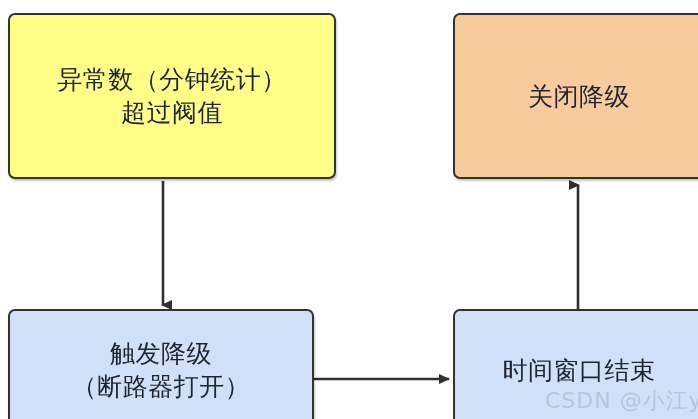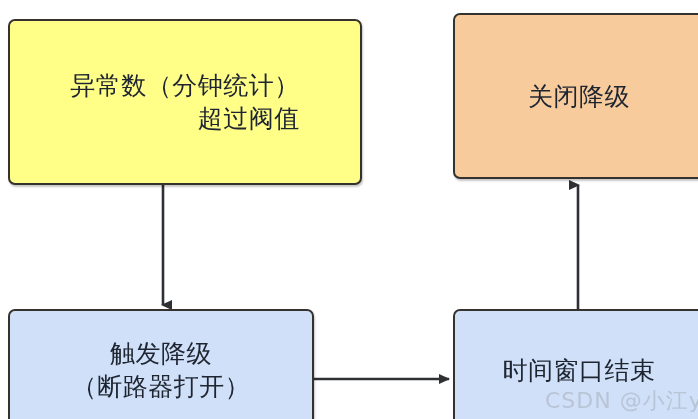--- a/index.html
+++ b/index.html
@@ -31,25 +31,24 @@
     text-align: center;
     color: #1e2430;
     font-size: 25px;
     line-height: 1.32;
     letter-spacing: 0.5px;
     white-space: pre-line;
     box-shadow: 1px 2px 2px rgba(0,0,0,0.22);
   }
   .node-yellow {
     left: 8px;
-    top: 19px;
-    width: 354px;
+    top: 13px;
+    width: 328px;
     height: 166px;
     background: #ffff88;
-    text-align: right;
   }
   .node-orange {
     left: 453px;
     top: 13px;
     width: 252px;
     height: 166px;
     background: #f7cb9c;
   }
   .node-blue-left {
     left: 8px;

